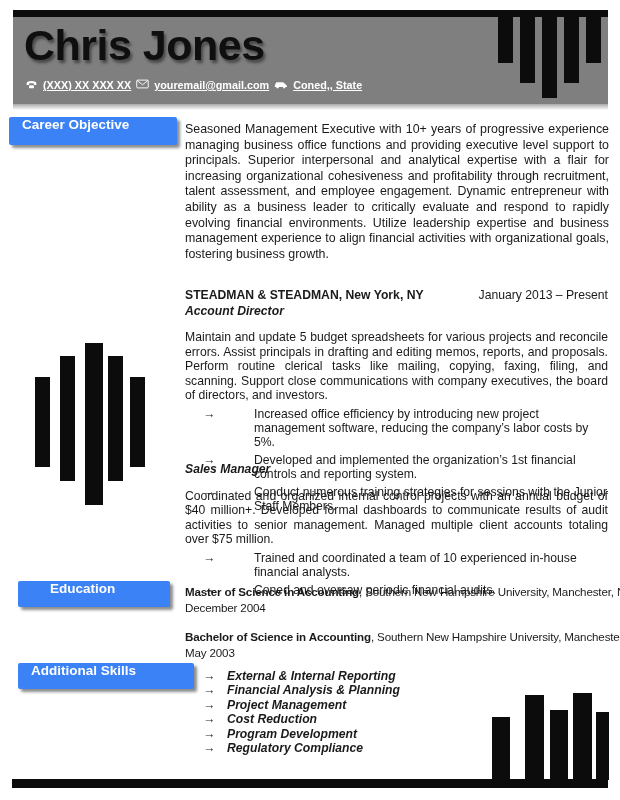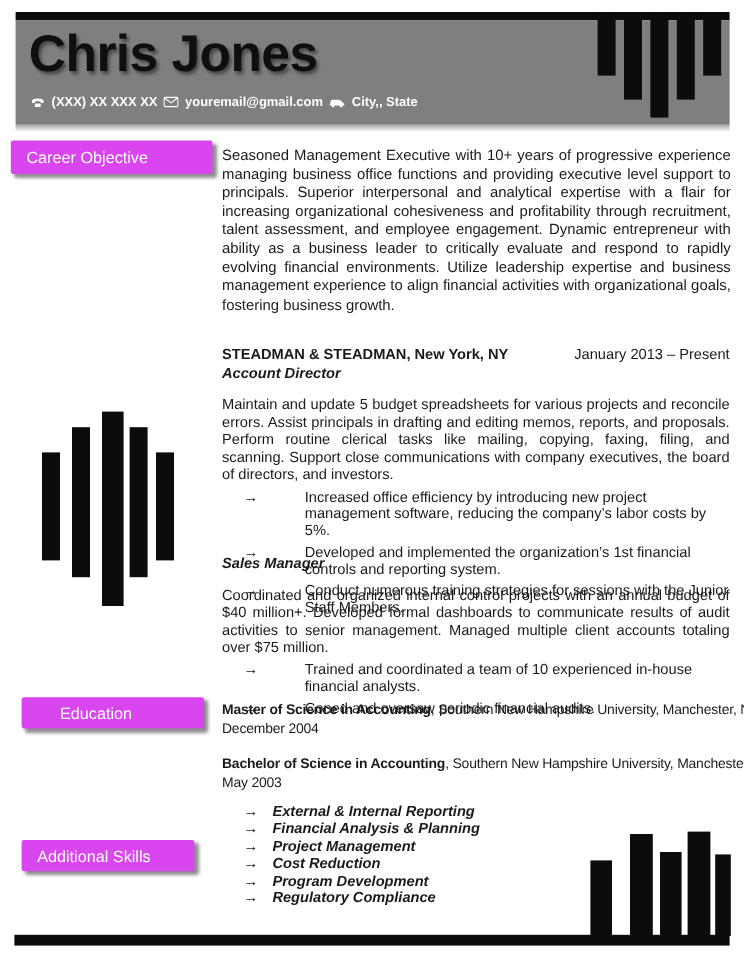--- a/index.html
+++ b/index.html
@@ -8,37 +8,37 @@
     font-family:"Liberation Sans", sans-serif; color:#1a1a1a; overflow:hidden;
   }
 
   
   .top-bar { position:absolute; left:13px; top:10px; width:595px; height:7px; background:#0c0c0c; }
   .header-bg { position:absolute; left:13px; top:17px; width:595px; height:87px; background:#7f7f7f; }
   .header-bg::after { content:""; position:absolute; left:0; bottom:-6px; width:100%; height:6px;
     background:linear-gradient(#a9a9a9, #ffffff); }
   .name { position:absolute; left:24px; top:24px; font-size:43px; font-weight:700; color:#0f0f0f;
     line-height:1; letter-spacing:-0.5px; text-shadow:2px 3px 3px rgba(0,0,0,0.45); }
-  .contact { position:absolute; left:25px; top:79px; display:flex; align-items:center; gap:5px;
-    color:#ffffff; font-size:10.8px; font-weight:700; }
+  .contact { position:absolute; left:25px; top:79px; display:flex; align-items:flex-start; gap:5px;
+    color:#ffffff; font-size:10.8px; font-weight:700;text-decoration:underline; }
   .contact svg { display:block; }
 
   
   .tbar { position:absolute; top:10px; width:15px; background:#0c0c0c; }
   .tb1 { left:498px; height:53px; } .tb2 { left:520px; height:73px; } .tb3 { left:542px; height:88px; }
   .tb4 { left:564px; height:73px; } .tb5 { left:586px; height:53px; }
 
   
-  .section-box { position:absolute; background:#d946ef; color:#fff; font-weight:400; font-size:13.5px;
-    display:flex; align-items:center; padding-left:13px; box-sizing:border-box;
+  .section-box { position:absolute; background:#3b82f6; color:#fff; font-weight:700; font-size:13.5px;
+    display:flex; padding-left:13px; box-sizing:border-box;
     border-radius:2px; box-shadow:3px 3px 3px rgba(0,0,0,0.45); }
   .box-objective  { left:9px;  top:117px; width:168px; height:28px; }
   .box-experience { left:9px;  top:289px; width:168px; height:28px; }
   .box-education  { left:18px; top:581px; width:152px; height:26px;padding-left:32px; }
-  .box-skills     { left:18px; top:700px; width:144px; height:26px; }
+  .box-skills     { left:18px; top:663px; width:176px; height:26px; }
 
   
   .objective { position:absolute; left:185px; top:122px; width:424px; text-align:justify;
     font-size:12.4px; line-height:15.6px; }
 
   .job { position:absolute; left:185px; width:423px; font-size:12.2px; }
   .job1 { top:288px; } .job2 { top:461px; }
   .job-head { display:flex; justify-content:space-between; align-items:baseline; line-height:14.5px; }
   .company { font-weight:700; }
   .dates { font-weight:400; }
@@ -100,21 +100,21 @@
       </svg>
     </span>
     <span>youremail@gmail.com</span>
     <span>
       <svg width="14" height="10" viewBox="0 0 15 10" fill="#ffffff">
         <path d="M0.8 7.5 L1.8 4.2 C2 3.5 2.8 3 3.8 3 L8.5 3 C9.6 3 10.7 3.5 11.5 4.4 L13.6 6.5 L14 8.2 L0.8 8.2 Z"></path>
         <circle cx="3.8" cy="8.3" r="1.4"></circle>
         <circle cx="11" cy="8.3" r="1.4"></circle>
       </svg>
     </span>
-    <span>City,, State</span>
+    <span>Coned,, State</span>
   </div>
 
   <div>
     <div class="tbar tb1"></div>
     <div class="tbar tb2"></div>
     <div class="tbar tb3"></div>
     <div class="tbar tb4"></div>
     <div class="tbar tb5"></div>
   </div>
 

